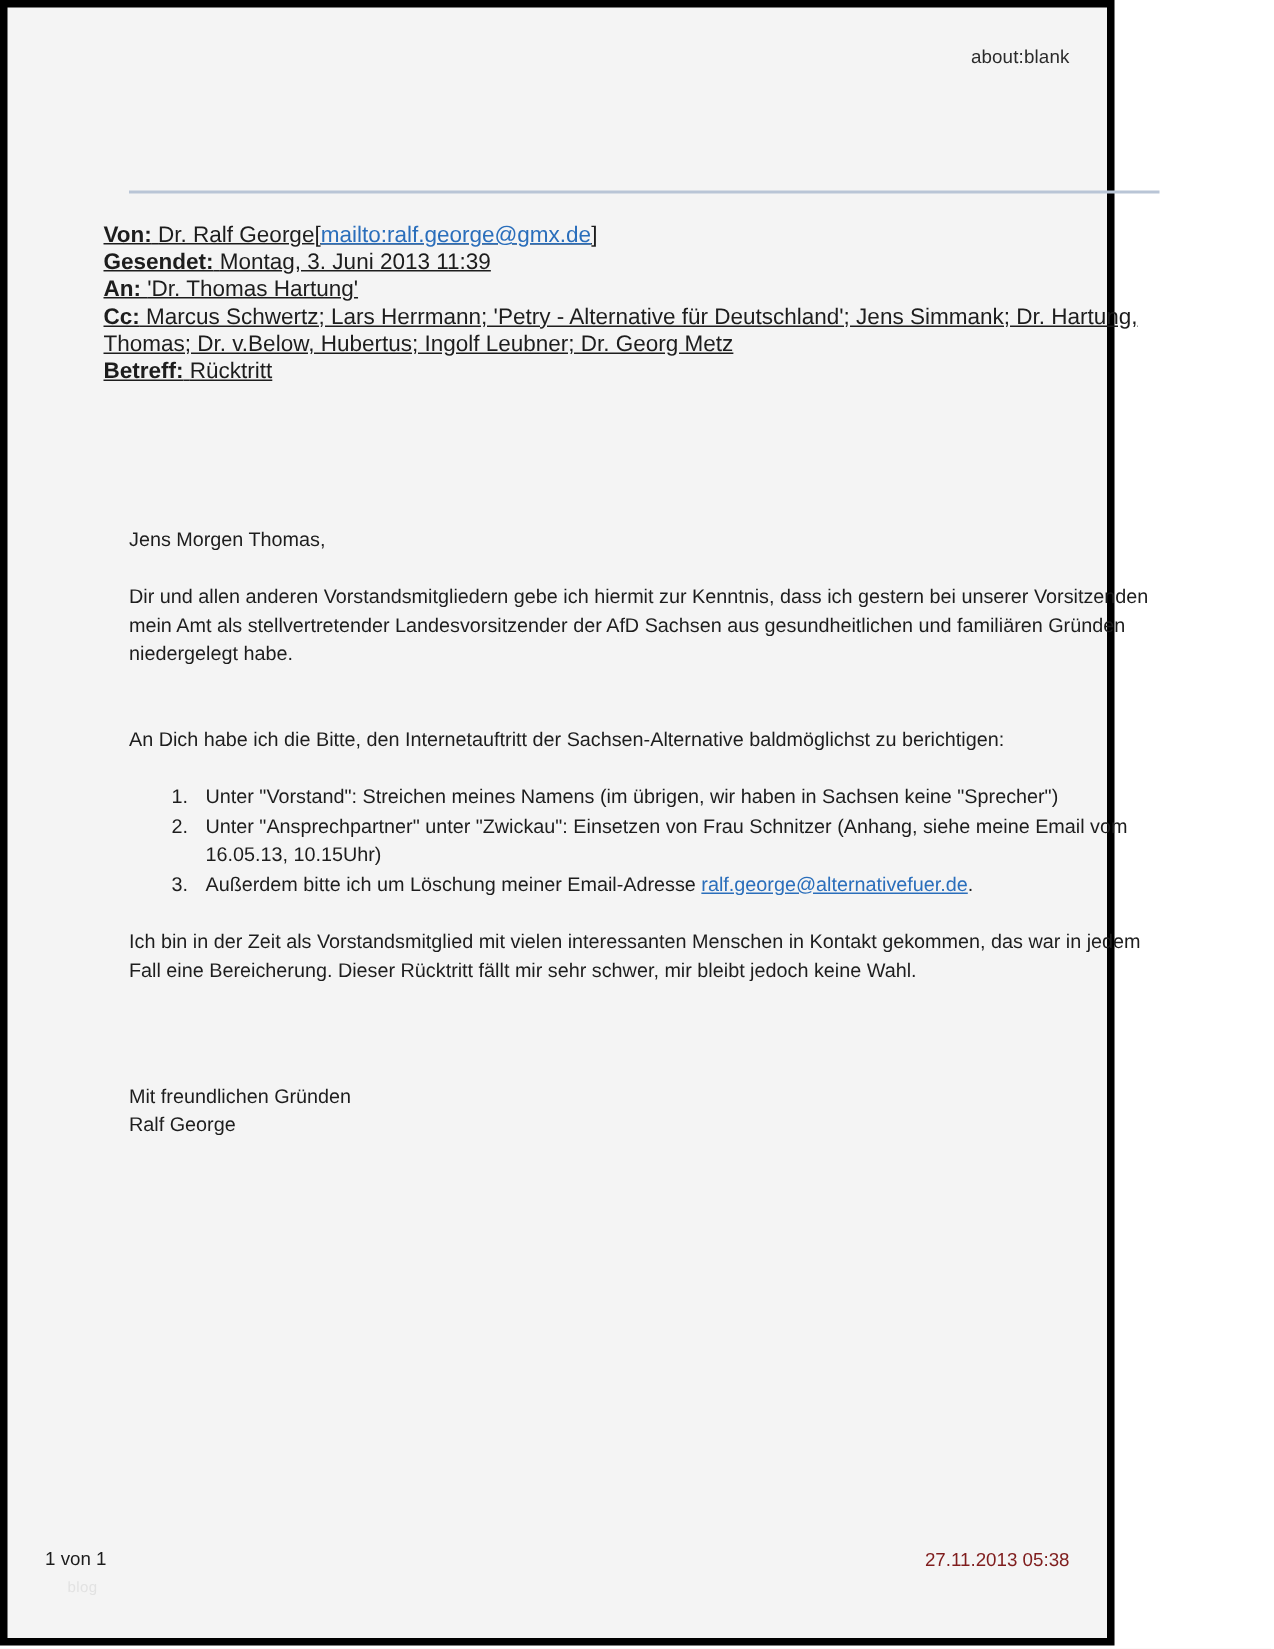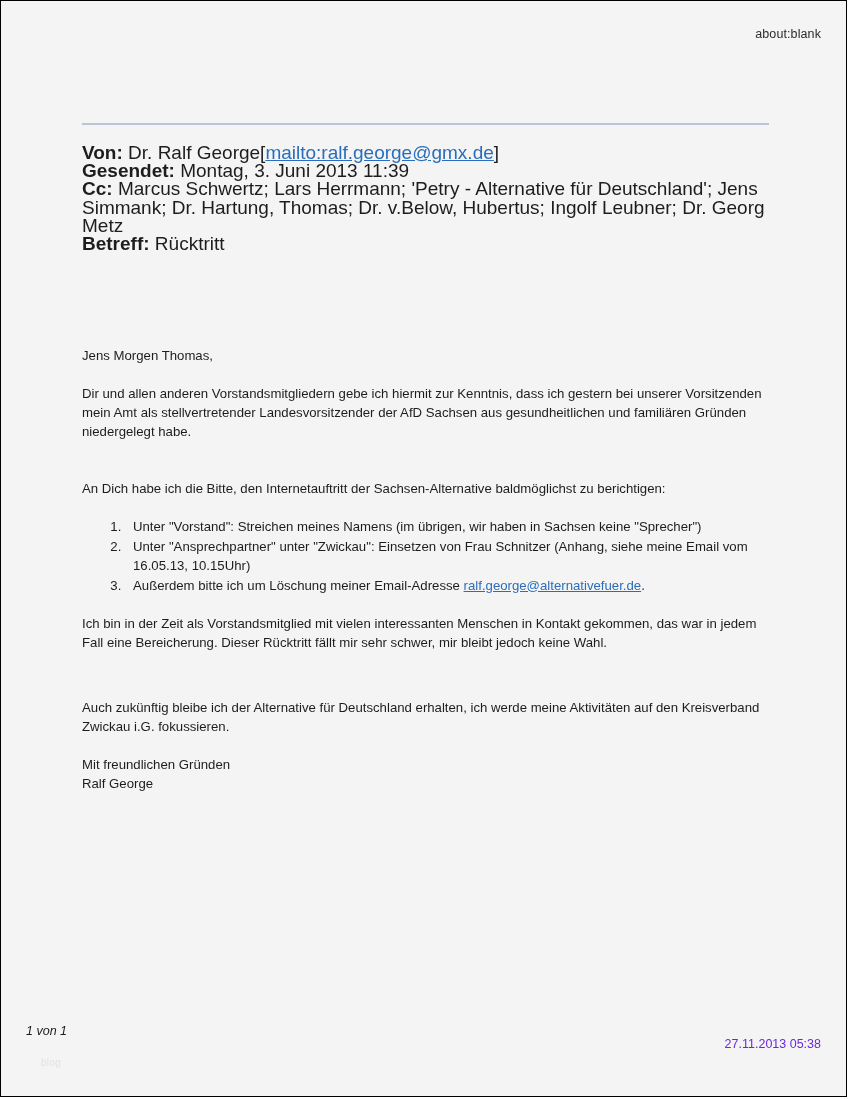--- a/index.html
+++ b/index.html
@@ -10,25 +10,25 @@
     width: 849px;
     height: 1099px;
     background: #ffffff;
     font-family: "Liberation Sans", sans-serif;
     overflow: hidden;
   }
 
   
   .page {
     position: relative;
-    width: 847px;
+    width: 743px;
     height: 1097px;
     margin: 0;
     background: #f4f4f4;
-    border: 1px solid #000000;
+    border: 5px solid #000000;
     box-sizing: border-box;
   }
 
   
   .print-url {
     position: absolute;
     top: 26px;
     right: 25px;
     font-size: 12.5px;
     color: #2b2b2b;
@@ -42,26 +42,27 @@
     left: 81px;
     top: 122px;
     width: 687px;
     height: 2px;
     background: #b9c5d6;
   }
 
   
   .mail-head {
     position: absolute;
-    left: 81px;
+    left: 64px;
     top: 143px;
     width: 690px;
-    font-size: 19px;
+    font-size: 15px;
     line-height: 18.2px;
     color: #1d1d1d;
+    text-decoration: underline;
   }
   .mail-head .lbl {
     font-weight: bold;
   }
   .mail-head .row {
     white-space: normal;
   }
 
   a.link {
     color: #2a6ebb;
@@ -97,31 +98,30 @@
     line-height: 19.5px;
   }
 
   
   .sig-line { margin: 0; }
 
   
   .footer-left {
     position: absolute;
     left: 25px;
-    bottom: 58px;
+    bottom: 46px;
     font-size: 12.5px;
     color: #1d1d1d;
-    font-style: italic;
   }
   .footer-right {
     position: absolute;
     right: 25px;
     bottom: 45px;
     font-size: 12.5px;
-    color: #6d28d9;
+    color: #7f1d1d;
     white-space: nowrap;
   }
   .watermark {
     position: absolute;
     left: 40px;
     bottom: 28px;
     font-size: 10px;
     color: #e2e2e2;
     letter-spacing: 0.3px;
   }
@@ -138,20 +138,24 @@
   <div class="mail-head">
     <div class="row">
       <span class="lbl">Von:</span>
       <span>Dr. Ralf George</span><span>[</span><a class="link" href="#">mailto:ralf.george@gmx.de</a><span>]</span>
     </div>
     <div class="row">
       <span class="lbl">Gesendet:</span>
       <span>Montag, 3. Juni 2013 11:39</span>
     </div>
     <div class="row">
+      <span class="lbl">An:</span>
+      <span>'Dr. Thomas Hartung'</span>
+    </div>
+    <div class="row">
       <span class="lbl">Cc:</span>
       <span>Marcus Schwertz; Lars Herrmann; 'Petry - Alternative für Deutschland'; Jens Simmank; Dr. Hartung, Thomas; Dr. v.Below, Hubertus; Ingolf Leubner; Dr. Georg Metz</span>
     </div>
     <div class="row">
       <span class="lbl">Betreff:</span>
       <span>Rücktritt</span>
     </div>
   </div>
 
   <div class="body-copy">
@@ -171,21 +175,20 @@
       <li>Unter "Ansprechpartner" unter "Zwickau": Einsetzen von Frau Schnitzer (Anhang, siehe meine Email vom 16.05.13, 10.15Uhr)</li>
       <li><span>Außerdem bitte ich um Löschung meiner Email-Adresse </span><a class="link" href="#">ralf.george@alternativefuer.de</a><span>.</span></li>
     </ol>
 
     <div class="gap-sm"></div>
 
     <p class="para">Ich bin in der Zeit als Vorstandsmitglied mit vielen interessanten Menschen in Kontakt gekommen, das war in jedem Fall eine Bereicherung. Dieser Rücktritt fällt mir sehr schwer, mir bleibt jedoch keine Wahl.</p>
 
     <div class="gap-lg"></div>
 
-    <p class="para">Auch zukünftig bleibe ich der Alternative für Deutschland erhalten, ich werde meine Aktivitäten auf den Kreisverband Zwickau i.G. fokussieren.</p>
 
     <div class="gap-sm"></div>
 
     <p class="sig-line">Mit freundlichen Gründen</p>
     <p class="sig-line">Ralf George</p>
 
   </div>
 
   <div class="footer-left">1 von 1</div>
 

